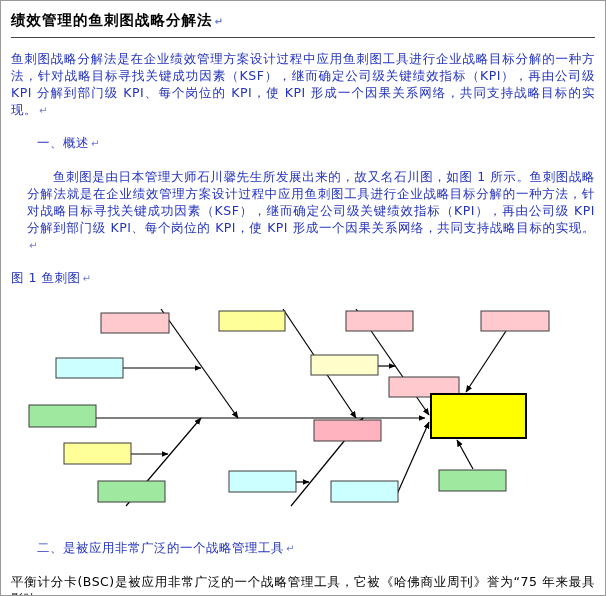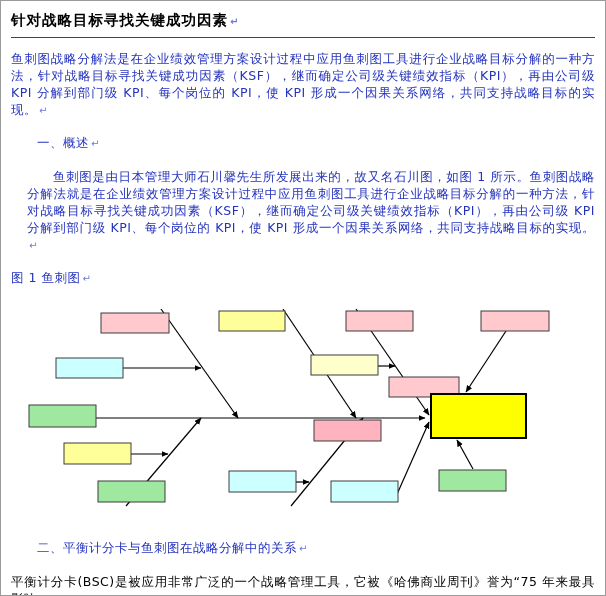--- a/index.html
+++ b/index.html
@@ -57,21 +57,21 @@
     width:606px;
     margin:0 0 4px -10px;
   }
   svg{display:block;}
 </style>
 </head>
 <body>
 
 <div class="page" style="--body-color: #2433bd; --title-color: #000000; --plain-color: #000000;">
 
-  <h1 class="title"><span>针对战略目标寻找关键成功因素</span><span class="pilcrow">↵</span></h1>
+  <h1 class="title"><span>绩效管理的鱼刺图战略分解法</span><span class="pilcrow">↵</span></h1>
 
   <p class="para"><span>鱼刺图战略分解法是在企业绩效管理方案设计过程中应用鱼刺图工具进行企业战略目标分解的一种方法，针对战略目标寻找关键成功因素（KSF），继而确定公司级关键绩效指标（KPI），再由公司级 KPI 分解到部门级 KPI、每个岗位的 KPI，使 KPI 形成一个因果关系网络，共同支持战略目标的实现。</span><span class="pilcrow">↵</span></p>
 
   <div class="heading"><span>一、概述</span><span class="pilcrow">↵</span></div>
 
   <p class="para indent-first"><span>鱼刺图是由日本管理大师石川馨先生所发展出来的，故又名石川图，如图 1 所示。鱼刺图战略分解法就是在企业绩效管理方案设计过程中应用鱼刺图工具进行企业战略目标分解的一种方法，针对战略目标寻找关键成功因素（KSF），继而确定公司级关键绩效指标（KPI），再由公司级 KPI 分解到部门级 KPI、每个岗位的 KPI，使 KPI 形成一个因果关系网络，共同支持战略目标的实现。</span><span class="pilcrow">↵</span></p>
 
   <div class="caption"><span>图 1  鱼刺图</span><span class="pilcrow">↵</span></div>
 
   <div class="diagram-wrap">
@@ -105,17 +105,17 @@
         <rect x="313" y="129" width="67" height="21" fill="#ffb3be" stroke="#3c3c3c" stroke-width="1"></rect>
         <rect x="63" y="152" width="67" height="21" fill="#ffff99" stroke="#3c3c3c" stroke-width="1"></rect>
         <rect x="97" y="190" width="67" height="21" fill="#9fe89f" stroke="#3c3c3c" stroke-width="1"></rect>
         <rect x="228" y="180" width="67" height="21" fill="#ccffff" stroke="#3c3c3c" stroke-width="1"></rect>
         <rect x="330" y="190" width="67" height="21" fill="#ccffff" stroke="#3c3c3c" stroke-width="1"></rect>
         <rect x="438" y="179" width="67" height="21" fill="#9fe89f" stroke="#3c3c3c" stroke-width="1"></rect>
         <rect x="430" y="103" width="95" height="44" fill="#ffff00" stroke="#000000" stroke-width="2"></rect>
       </svg>
   </div>
 
-  <div class="heading"><span>二、平衡计分卡与鱼刺图在战略分解中的关系</span><span class="pilcrow">↵</span></div>
+  <div class="heading"><span>二、是被应用非常广泛的一个战略管理工具</span><span class="pilcrow">↵</span></div>
 
   <p class="para black"><span>平衡计分卡(BSC)是被应用非常广泛的一个战略管理工具，它被《哈佛商业周刊》誉为“75 年来最具影响</span></p>
 
 </div>
 
 </body></html>

